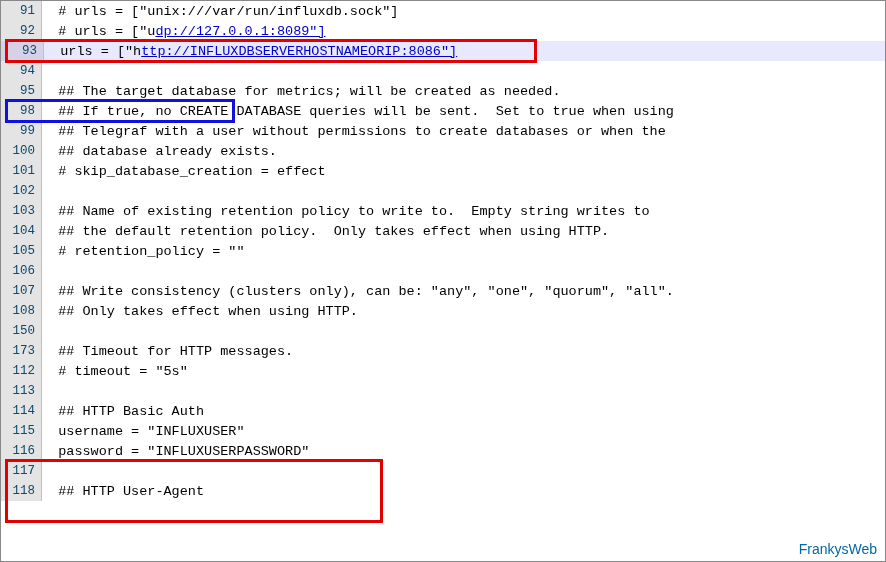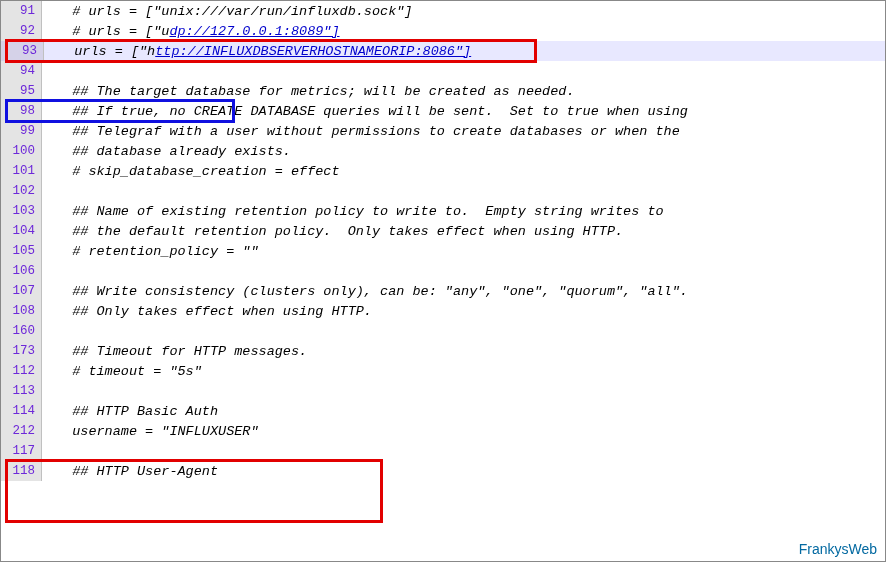--- a/index.html
+++ b/index.html
@@ -23,41 +23,40 @@
     display: flex;
     height: 20px;
     align-items: center;
     white-space: pre;
   }
   .gutter {
     width: 40px;
     text-align: left;
     padding-right: 6px;
     background: #e4e4e4;
-    color: #6d28d9;
+    color: #0c4a6e;
     font-size: 12.5px;
     flex-shrink: 0;
     height: 100%;
     display: flex;
     align-items: center;
     justify-content: flex-end;
   }
   .sep {
     width: 1px;
     background: #c0c0c0;
     flex-shrink: 0;
     height: 100%;
   }
   .code {
-    padding-left: 14px;
+    padding-left: 0;
     flex: 1;
     height: 100%;
     display: flex;
     align-items: center;
-    font-style: italic;
   }
   .code span.link {
     color: #0000cc;
     text-decoration: underline;
   }
   .line93 { background: #e8e8ff; }
   .line93 .gutter { background: #d5d2e8; padding-left: 36px; }
 
   .box-red1 {
     position: absolute;
@@ -108,26 +107,27 @@
     <div class="line"><div class="gutter">99</div><div class="sep"></div><div class="code">  ## Telegraf with a user without permissions to create databases or when the</div></div>
     <div class="line"><div class="gutter">100</div><div class="sep"></div><div class="code">  ## database already exists.</div></div>
     <div class="line"><div class="gutter">101</div><div class="sep"></div><div class="code">  # skip_database_creation = effect</div></div>
     <div class="line"><div class="gutter">102</div><div class="sep"></div><div class="code"></div></div>
     <div class="line"><div class="gutter">103</div><div class="sep"></div><div class="code">  ## Name of existing retention policy to write to.  Empty string writes to</div></div>
     <div class="line"><div class="gutter">104</div><div class="sep"></div><div class="code">  ## the default retention policy.  Only takes effect when using HTTP.</div></div>
     <div class="line"><div class="gutter">105</div><div class="sep"></div><div class="code">  # retention_policy = ""</div></div>
     <div class="line"><div class="gutter">106</div><div class="sep"></div><div class="code"></div></div>
     <div class="line"><div class="gutter">107</div><div class="sep"></div><div class="code">  ## Write consistency (clusters only), can be: "any", "one", "quorum", "all".</div></div>
     <div class="line"><div class="gutter">108</div><div class="sep"></div><div class="code">  ## Only takes effect when using HTTP.</div></div>
-    <div class="line"><div class="gutter">160</div><div class="sep"></div><div class="code"></div></div>
+    <div class="line"><div class="gutter">150</div><div class="sep"></div><div class="code"></div></div>
     <div class="line"><div class="gutter">173</div><div class="sep"></div><div class="code">  ## Timeout for HTTP messages.</div></div>
     <div class="line"><div class="gutter">112</div><div class="sep"></div><div class="code">  # timeout = "5s"</div></div>
     <div class="line"><div class="gutter">113</div><div class="sep"></div><div class="code"></div></div>
     <div class="line"><div class="gutter">114</div><div class="sep"></div><div class="code">  ## HTTP Basic Auth</div></div>
-    <div class="line"><div class="gutter">212</div><div class="sep"></div><div class="code">  username = "INFLUXUSER"</div></div>
+    <div class="line"><div class="gutter">115</div><div class="sep"></div><div class="code">  username = "INFLUXUSER"</div></div>
+    <div class="line"><div class="gutter">116</div><div class="sep"></div><div class="code">  password = "INFLUXUSERPASSWORD"</div></div>
     <div class="line"><div class="gutter">117</div><div class="sep"></div><div class="code"></div></div>
     <div class="line"><div class="gutter">118</div><div class="sep"></div><div class="code">  ## HTTP User-Agent</div></div>
   </div>
 
 <div class="box-red1"></div>
 <div class="box-blue"></div>
 <div class="box-red2"></div>
 
 <div class="watermark">FrankysWeb</div>
 

